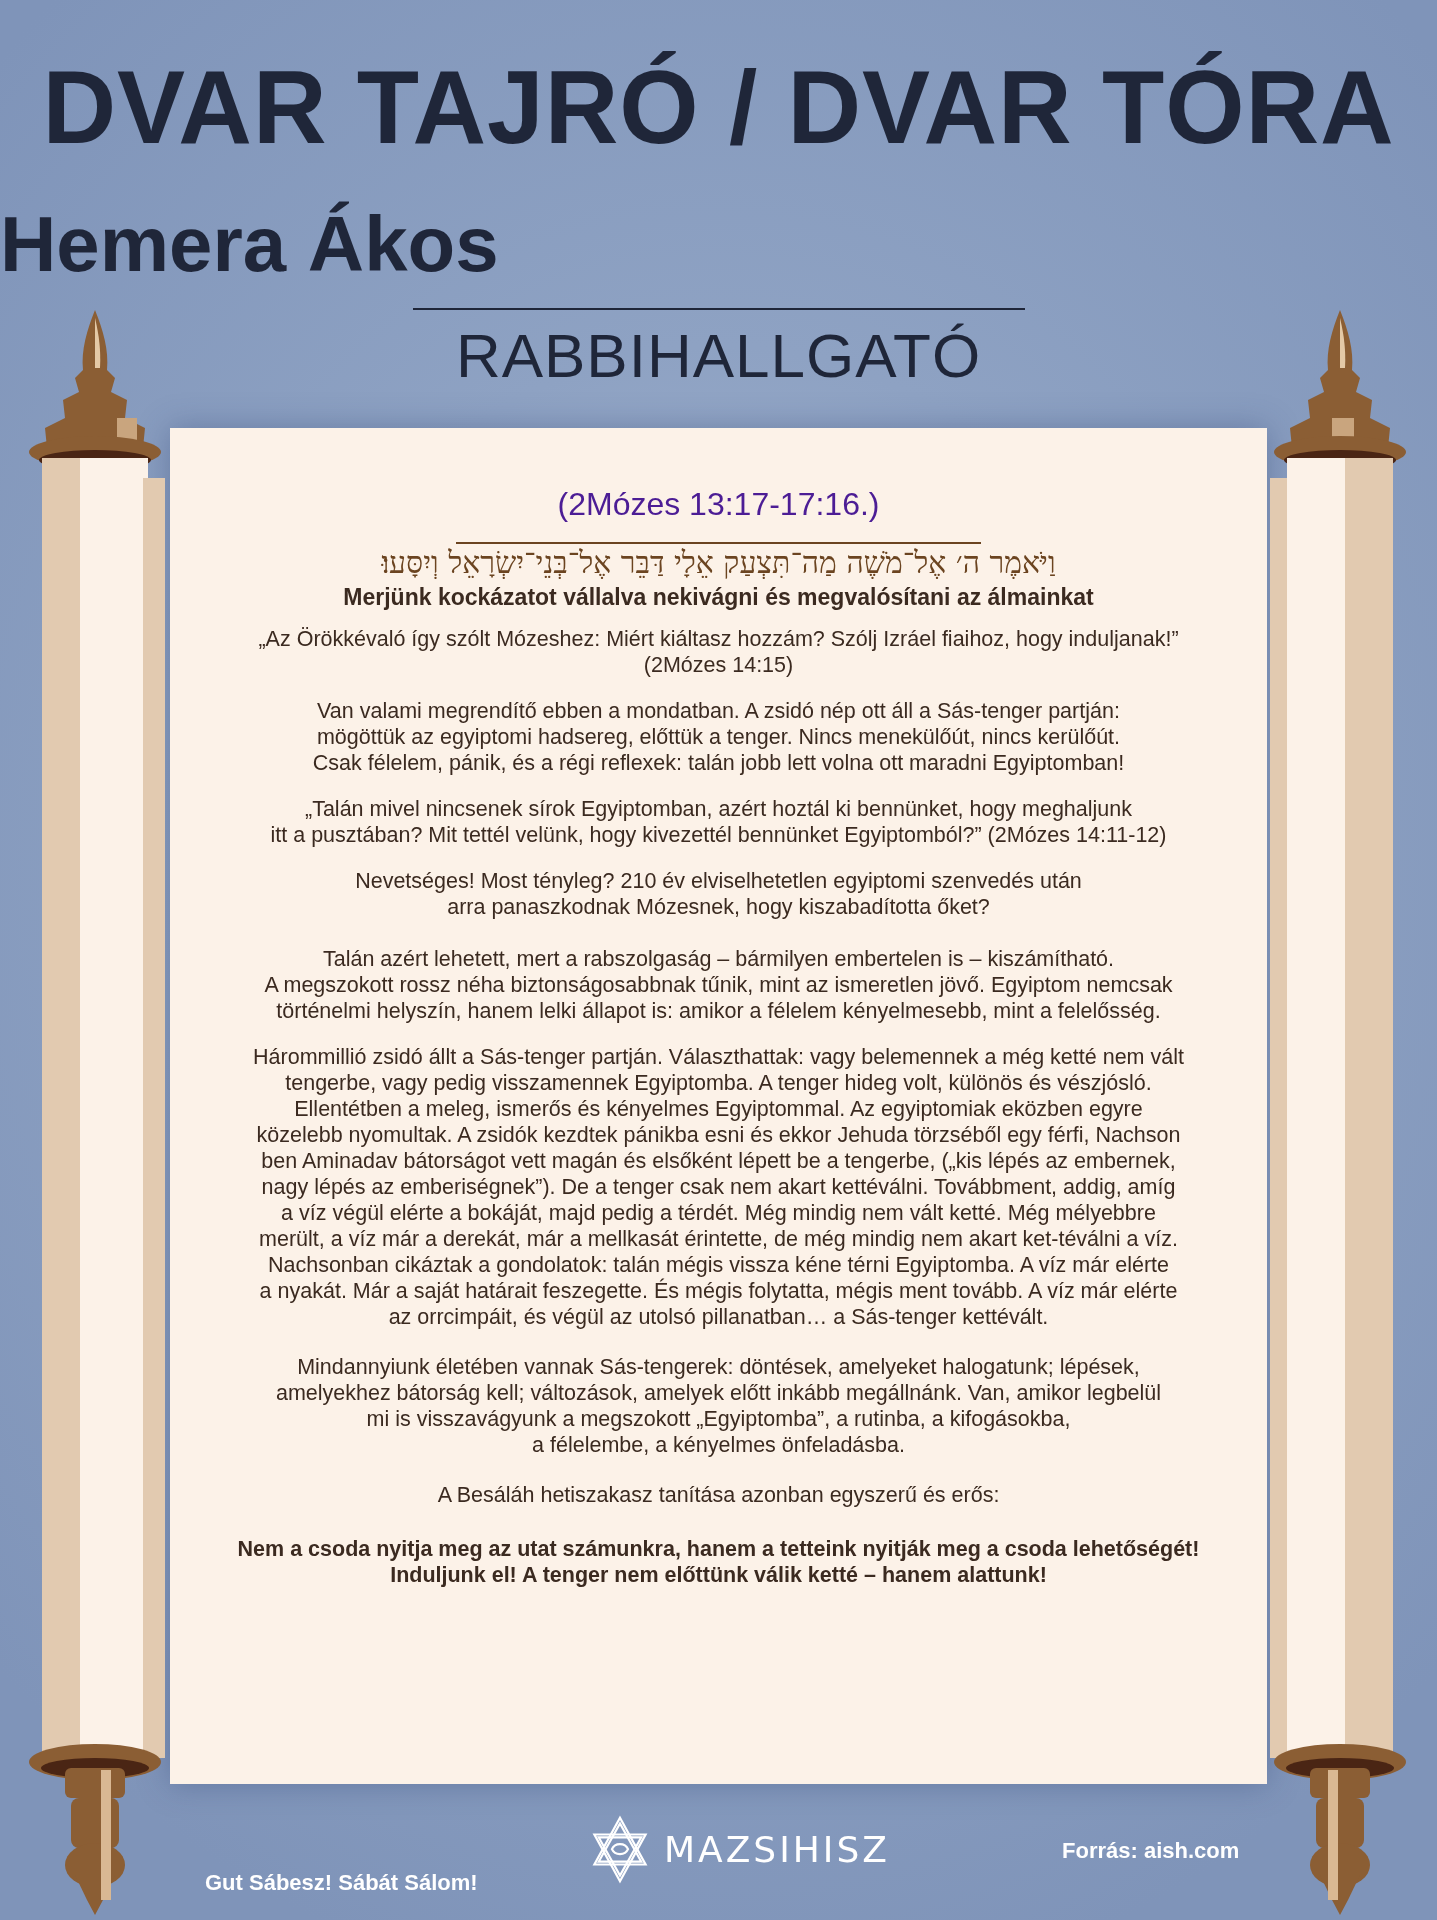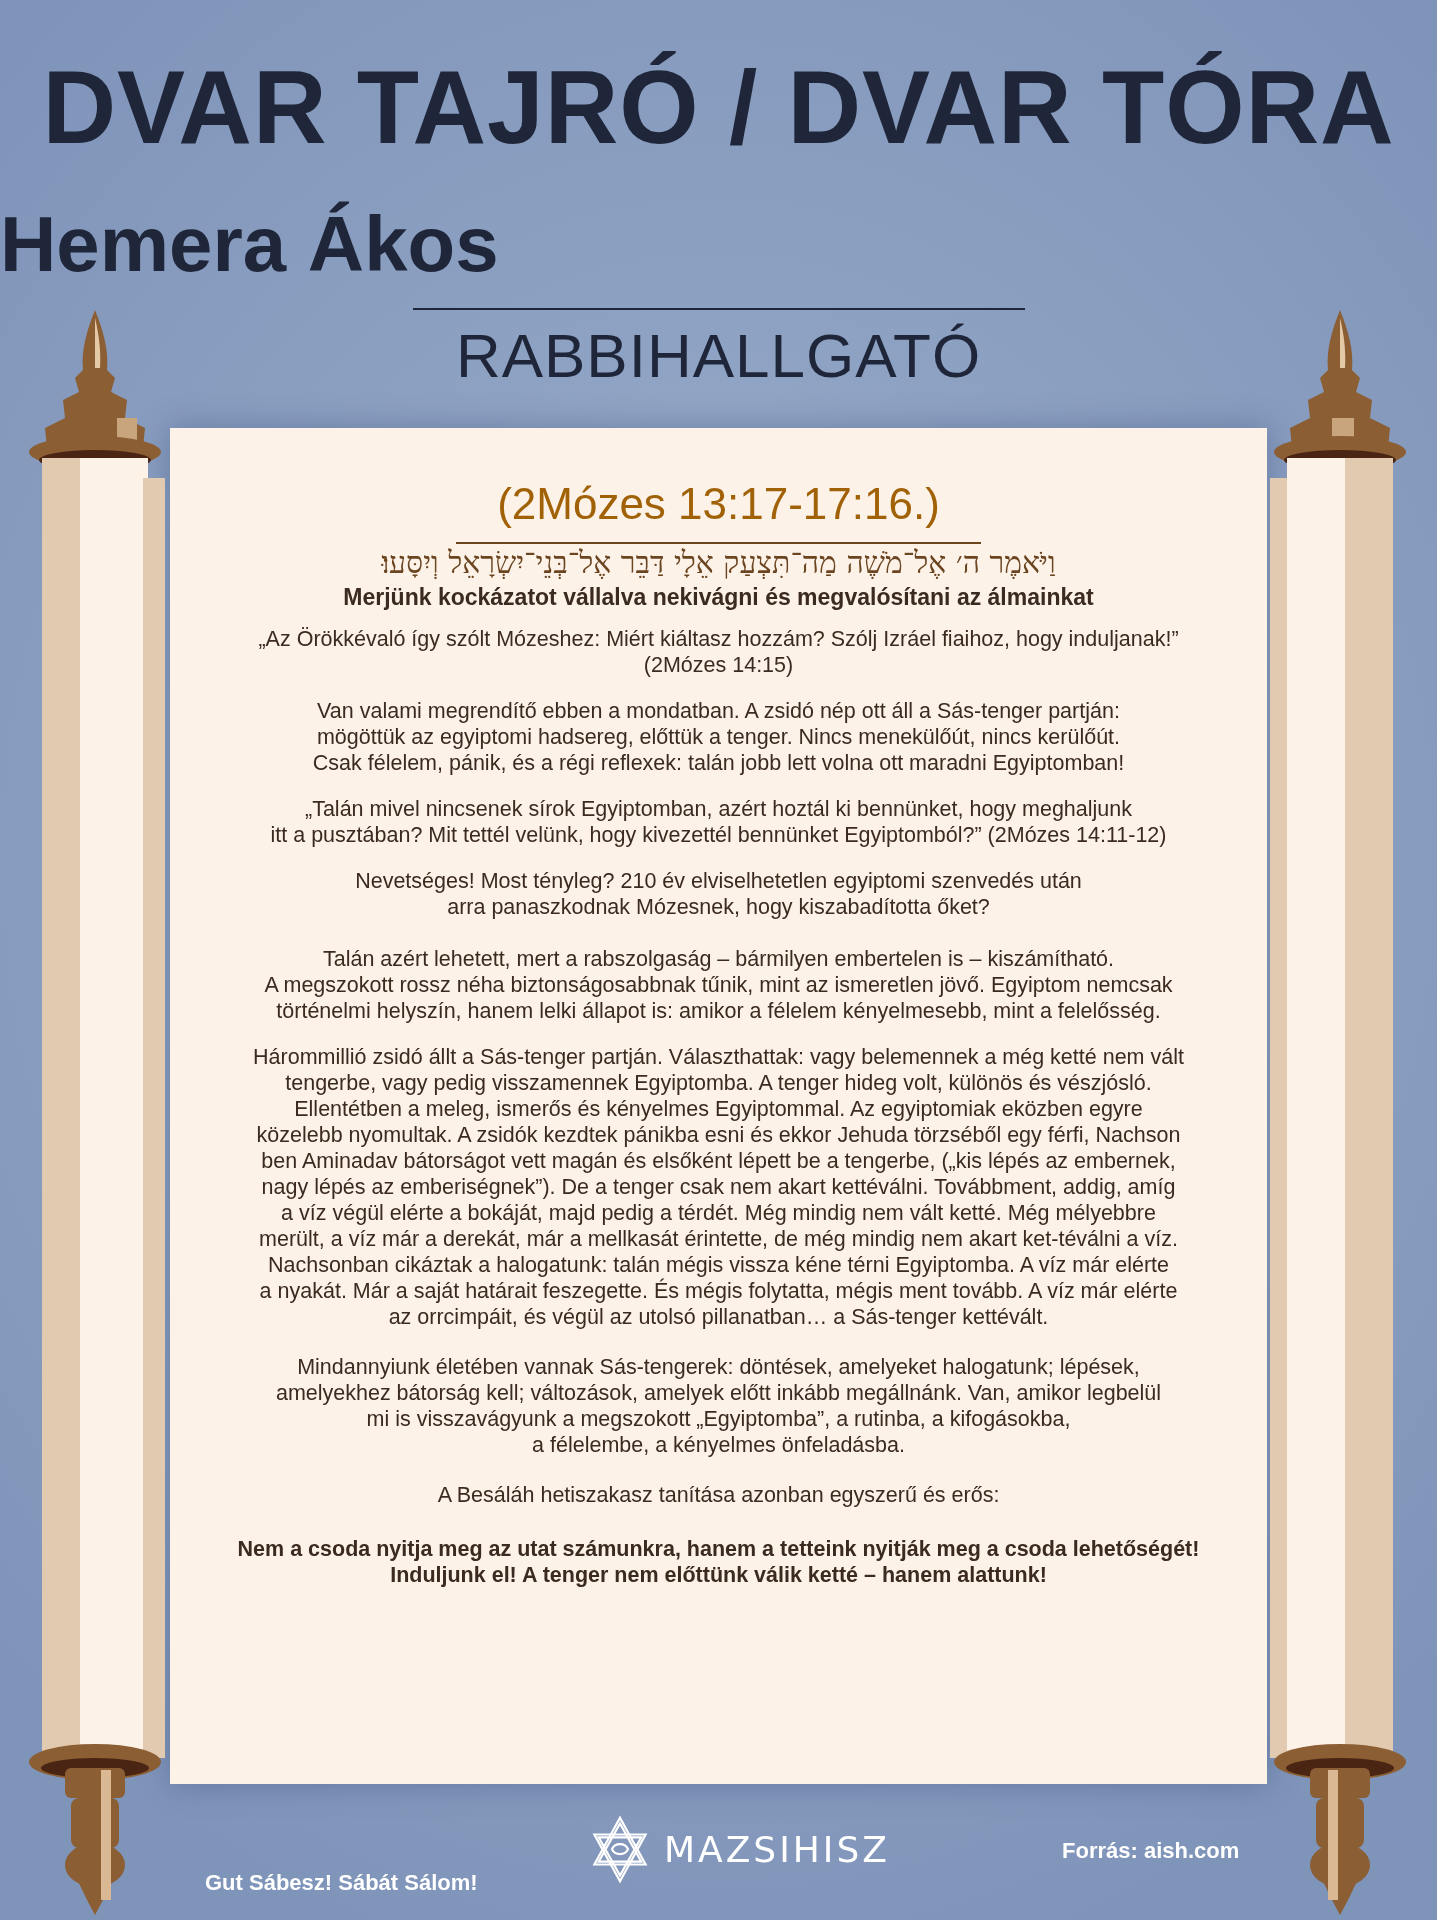--- a/index.html
+++ b/index.html
@@ -41,21 +41,21 @@
 
   .content {
     position: absolute; left: 190px; top: 478px; width: 1057px;
     color: #3b2a20; text-align: center;
     font-family: "Liberation Sans", sans-serif;
   }
   .parasha-title {
     font-weight: 700; font-size: 47px; color: #6b4420; line-height: 56px;
   }
   .parasha-ref {
-    font-size: 44px; color: #a16207; line-height: 52px;
+    font-size: 32px; color: #4c1d95; line-height: 52px;
   }
   .parasha-rule {
     width: 525px; height: 2px; background: #6b4420; margin: 12px auto 0 auto;
   }
   .section-title {
     margin-top: 45px; font-size: 25px; line-height: 30px; color: #3b2a20;
   }
   .hebrew-verse {
     font-family: "DejaVu Serif", serif; font-size: 30px; line-height: 38px;
     color: #6b4420; direction: rtl;
@@ -176,21 +176,21 @@
 
   <div class="para gap" style="margin-top:20px;">
     <span class="line">Hárommillió zsidó állt a Sás-tenger partján. Választhattak: vagy belemennek a még ketté nem vált</span>
     <span class="line">tengerbe, vagy pedig visszamennek Egyiptomba. A tenger hideg volt, különös és vészjósló.</span>
     <span class="line">Ellentétben a meleg, ismerős és kényelmes Egyiptommal. Az egyiptomiak eközben egyre</span>
     <span class="line">közelebb nyomultak. A zsidók kezdtek pánikba esni és ekkor Jehuda törzséből egy férfi, Nachson</span>
     <span class="line">ben Aminadav bátorságot vett magán és elsőként lépett be a tengerbe, („kis lépés az embernek,</span>
     <span class="line">nagy lépés az emberiségnek”). De a tenger csak nem akart kettéválni. Továbbment, addig, amíg</span>
     <span class="line">a víz végül elérte a bokáját, majd pedig a térdét. Még mindig nem vált ketté. Még mélyebbre</span>
     <span class="line">merült, a víz már a derekát, már a mellkasát érintette, de még mindig nem akart ket-téválni a víz.</span>
-    <span class="line">Nachsonban cikáztak a halogatunk: talán mégis vissza kéne térni Egyiptomba. A víz már elérte</span>
+    <span class="line">Nachsonban cikáztak a gondolatok: talán mégis vissza kéne térni Egyiptomba. A víz már elérte</span>
     <span class="line">a nyakát. Már a saját határait feszegette. És mégis folytatta, mégis ment tovább. A víz már elérte</span>
     <span class="line">az orrcimpáit, és végül az utolsó pillanatban… a Sás-tenger kettévált.</span>
   </div>
 
   <div class="para gap" style="margin-top:24px;">
     <span class="line">Mindannyiunk életében vannak Sás-tengerek: döntések, amelyeket halogatunk; lépések,</span>
     <span class="line">amelyekhez bátorság kell; változások, amelyek előtt inkább megállnánk. Van, amikor legbelül</span>
     <span class="line">mi is visszavágyunk a megszokott „Egyiptomba”, a rutinba, a kifogásokba,</span>
     <span class="line">a félelembe, a kényelmes önfeladásba.</span>
   </div>

